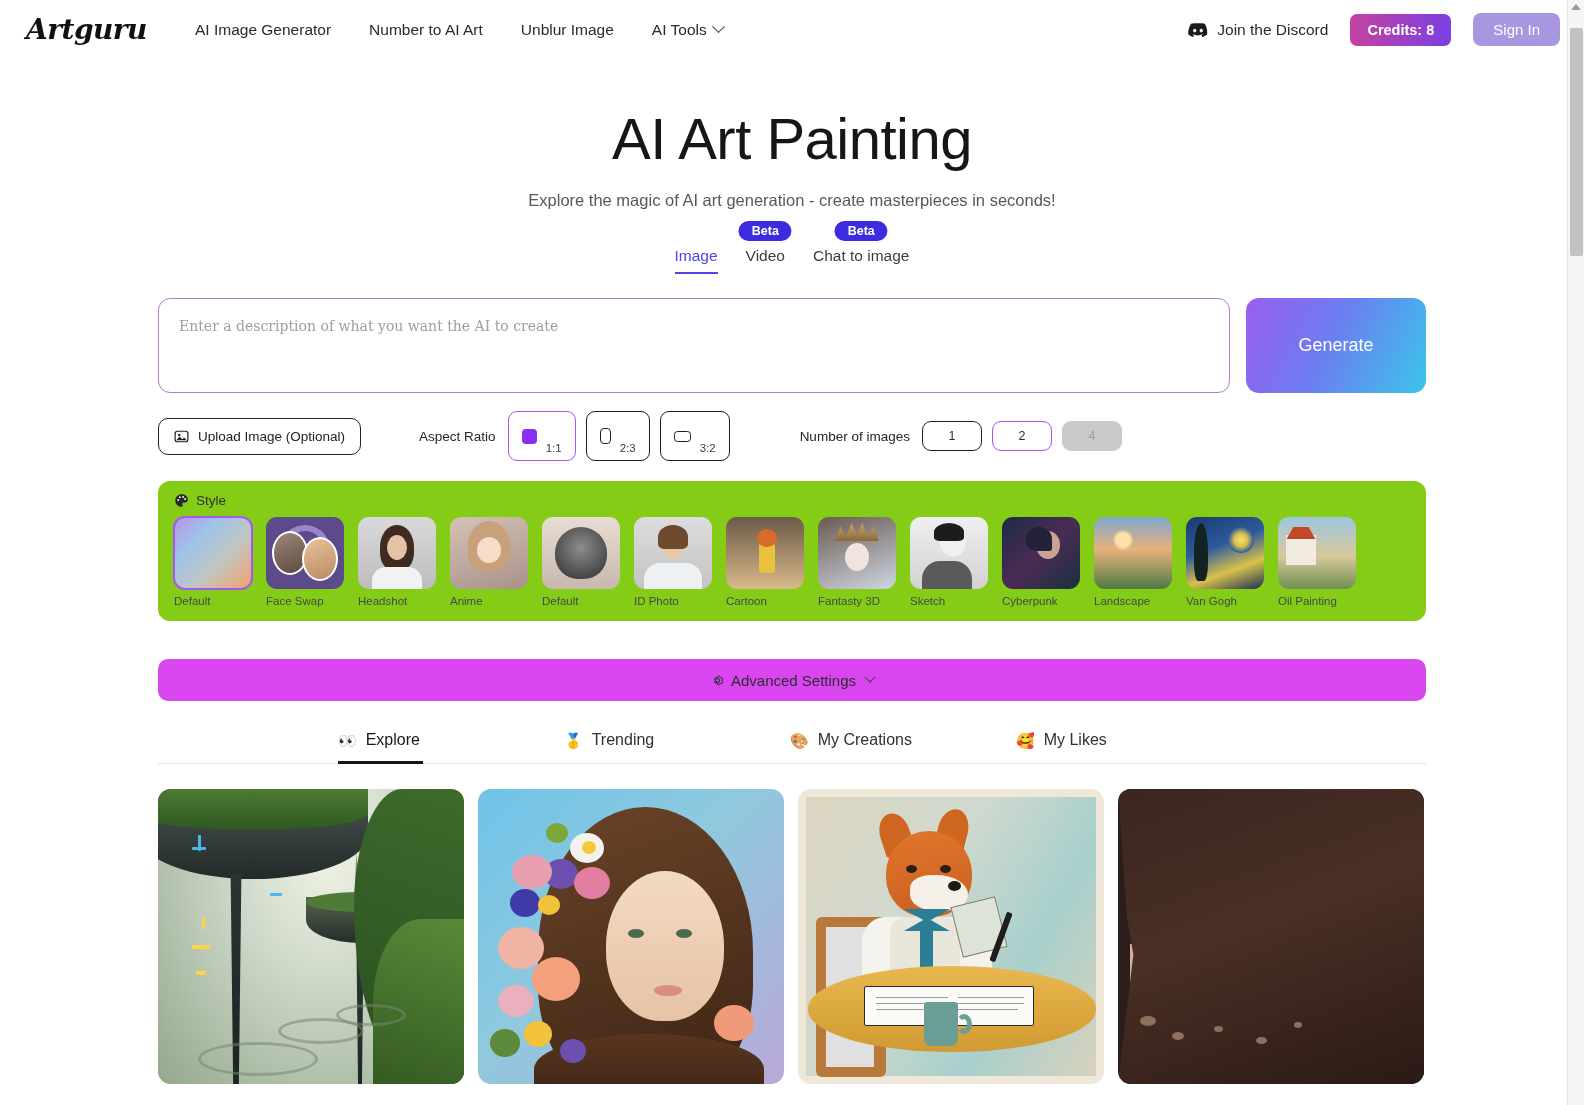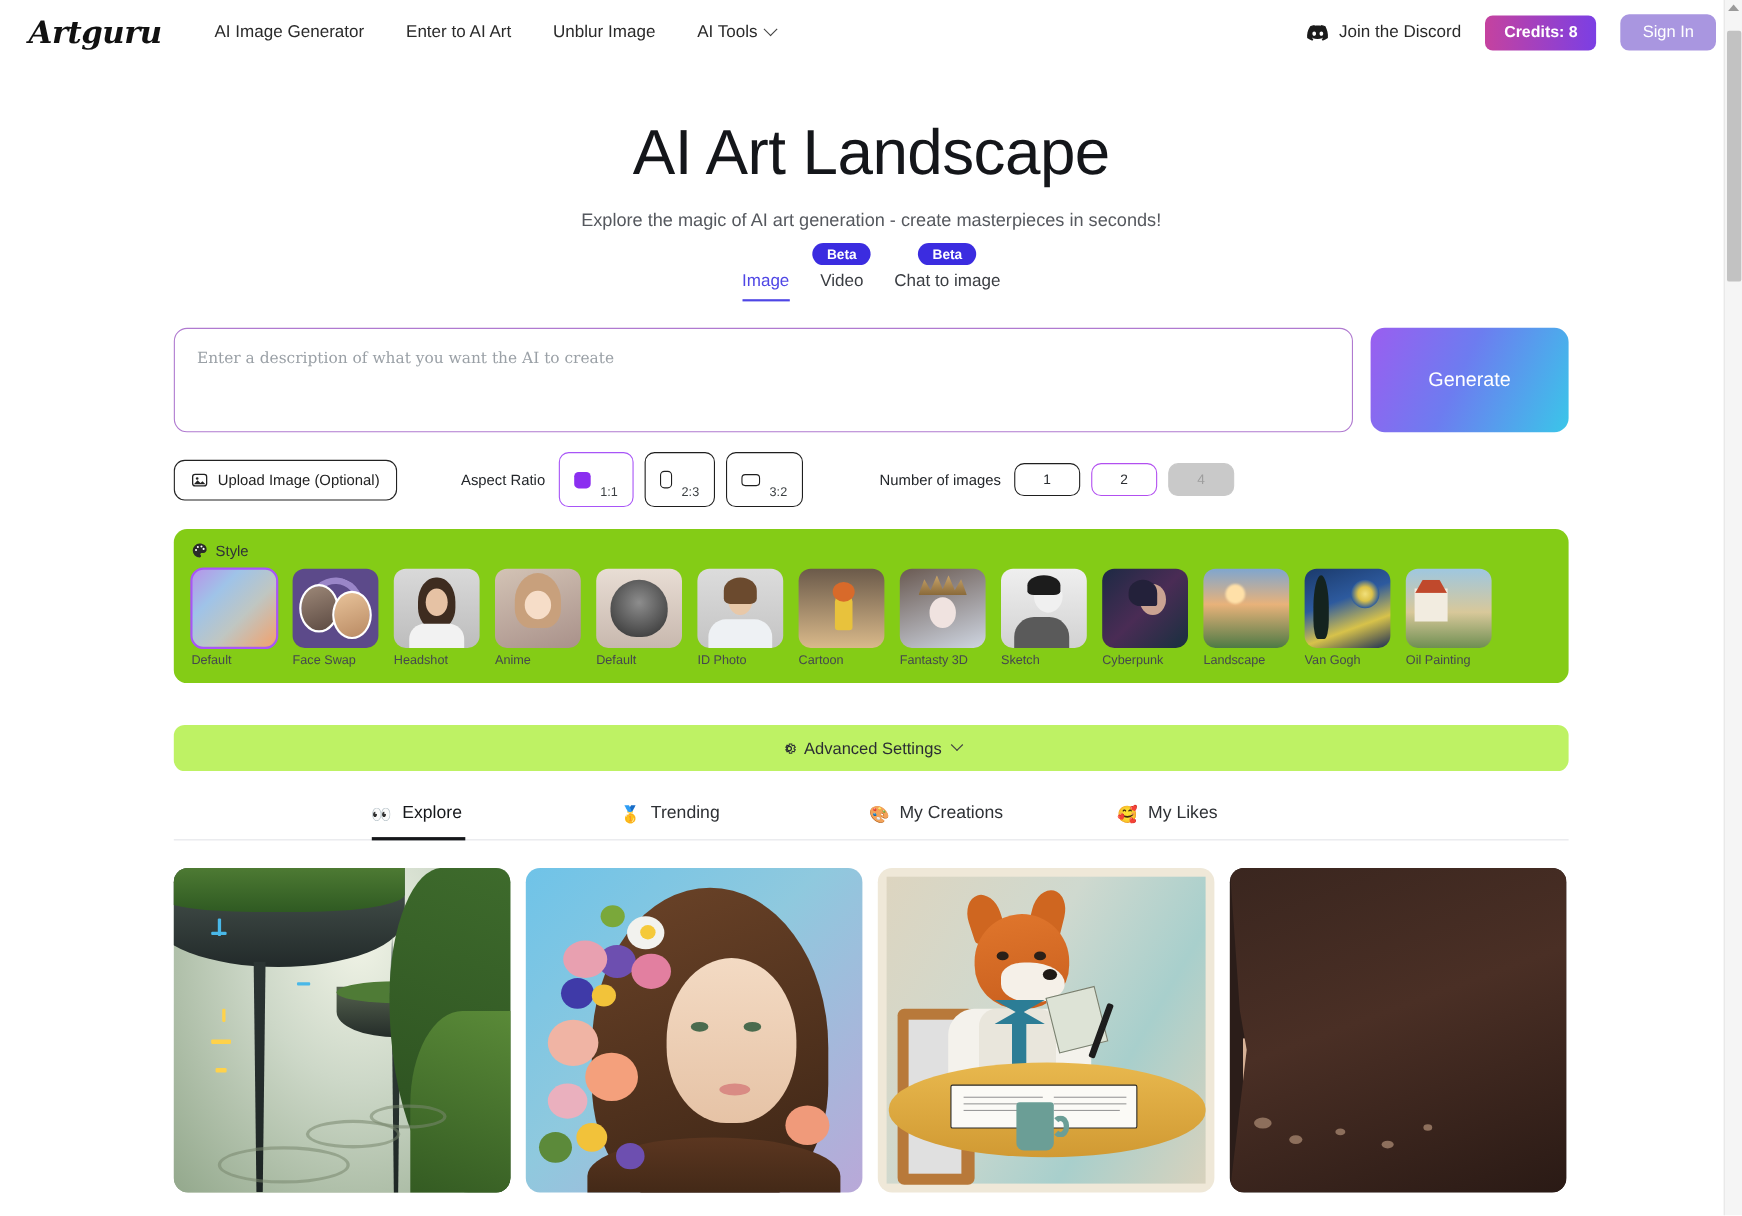--- a/index.html
+++ b/index.html
@@ -270,21 +270,21 @@
   .sk-body { position:absolute; left:12px; bottom:0; width:50px; height:28px; border-radius:18px 18px 0 0; background:#5a5a5a; }
   .ls-sun { position:absolute; left:20px; top:14px; width:18px; height:18px; border-radius:50%; background:#ffe0a8; filter:blur(1px); }
   .oil-house { position:absolute; left:8px; top:18px; width:30px; height:30px; background:#f2ece0; }
   .oil-roof { position:absolute; left:4px; top:10px; width:38px; height:12px; background:#c0492c; clip-path:polygon(12% 100%,30% 0,70% 0,88% 100%); }
   .vg-swirl { position:absolute; left:42px; top:10px; width:26px; height:26px; border-radius:50%; background:radial-gradient(circle,#f2e07a 0%, #dcc24a 35%, #2a5a9e 70%); }
   .vg-cyp { position:absolute; left:8px; top:6px; width:14px; height:58px; border-radius:50% 50% 30% 30%; background:#14231f; }
 
   
   .advanced {
     margin-top:38px;
-    background:#bef264;
+    background:#d946ef;
     border-radius:10px;
     height:42px;
     display:flex; align-items:center; justify-content:center;
     gap:4px;
     font-size:15px; color:#2b2e33;
     cursor:pointer;
   }
   .chev-sm {
     display:inline-block; width:8px; height:8px;
     border-right:1.5px solid #444; border-bottom:1.5px solid #444;
@@ -424,21 +424,21 @@
 </head>
 <body>
 
 <div class="header">
   <div class="logo">Artguru</div>
   <div class="nav">
     <div class="nav-item">
       <span>AI Image Generator</span>
     </div>
     <div class="nav-item">
-      <span>Enter to AI Art</span>
+      <span>Number to AI Art</span>
     </div>
     <div class="nav-item">
       <span>Unblur Image</span>
     </div>
     <div class="nav-item">
       <span>AI Tools</span>
       <span class="chev"></span>
     </div>
   </div>
   <div class="header-right">
@@ -447,21 +447,21 @@
         <path fill="#1a1a1a" d="M20.3 1.6A19 19 0 0 0 15.6.2l-.3.5a17 17 0 0 1 4.2 1.4A15 15 0 0 0 12 .9 15 15 0 0 0 4.5 2.1 17 17 0 0 1 8.7.7L8.4.2A19 19 0 0 0 3.7 1.6C.8 6 0 10.3.4 14.5a19 19 0 0 0 5.7 2.9l1.2-2a12 12 0 0 1-1.9-.9l.5-.4a13.6 13.6 0 0 0 11.6 0l.5.4a12 12 0 0 1-1.9.9l1.2 2a19 19 0 0 0 5.7-2.9c.5-4.9-.8-9.1-2.7-12.9zM8.1 12c-1.1 0-2-1-2-2.3s.9-2.3 2-2.3 2 1 2 2.3-.9 2.3-2 2.3zm7.8 0c-1.1 0-2-1-2-2.3s.9-2.3 2-2.3 2 1 2 2.3-.9 2.3-2 2.3z"></path>
       </svg>
       <span>Join the Discord</span>
     </div>
     <button class="credits-btn">Credits: 8</button>
     <button class="signin-btn">Sign In</button>
   </div>
 </div>
 
 <div class="hero">
-  <h1>AI Art Landscape</h1>
+  <h1>AI Art Painting</h1>
   <div class="sub">Explore the magic of AI art generation - create masterpieces in seconds!</div>
 </div>
 
 <div class="modes">
   <div class="mode active">
     <span>Image</span>
   </div>
   <div class="mode">
     <span class="beta">Beta</span>
     <span>Video</span>

